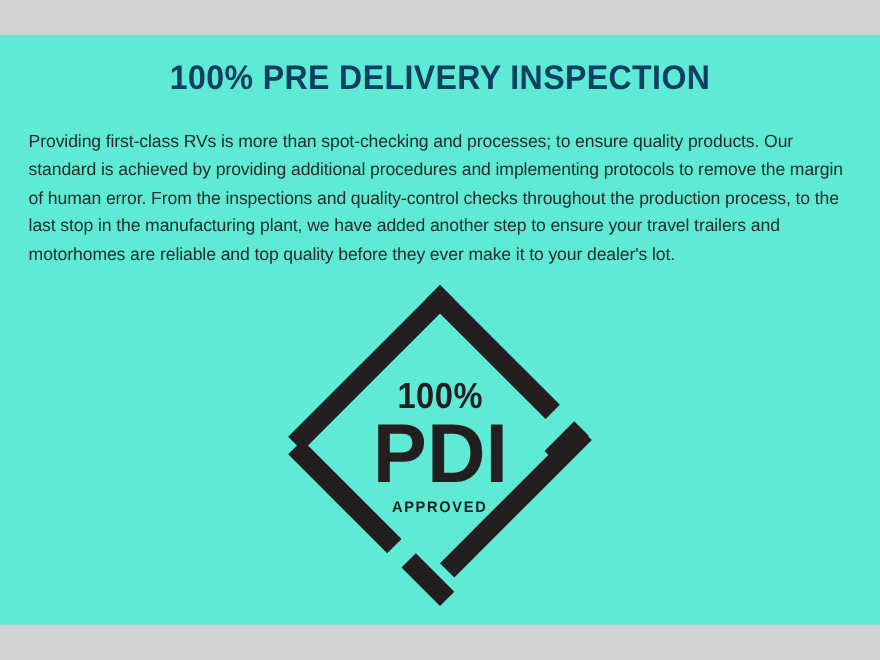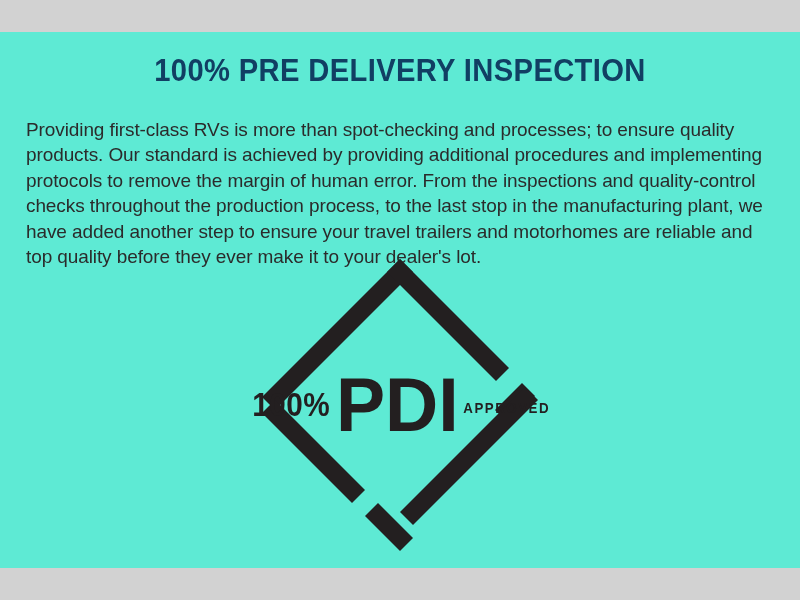--- a/index.html
+++ b/index.html
@@ -50,21 +50,21 @@
     color: #113f63;
     transform: scaleX(0.94);
     transform-origin: center;
     line-height: 1.15;
   }
 
   .intro-paragraph {
     margin: 0;
     padding: 28px 24px 0 26px;
     font-family: "Liberation Sans", sans-serif;
-    font-size: 19px;
+    font-size: 16px;
     line-height: 25.5px;
     color: #2b2b2b;
     text-align: left;
     letter-spacing: -0.1px;
   }
 
   .badge-wrap {
     position: absolute;
     top: 223px;
     left: 0;
@@ -86,20 +86,21 @@
     height: 300px;
   }
 
   .badge-text-block {
     position: absolute;
     top: 0;
     left: 0;
     width: 300px;
     height: 300px;
     display: flex;
+    flex-direction: column;
     align-items: center;
     justify-content: center;
     pointer-events: none;
   }
 
   .badge-percent {
     font-family: "Liberation Sans", sans-serif;
     font-size: 33px;
     font-weight: bold;
     color: #231f20;

